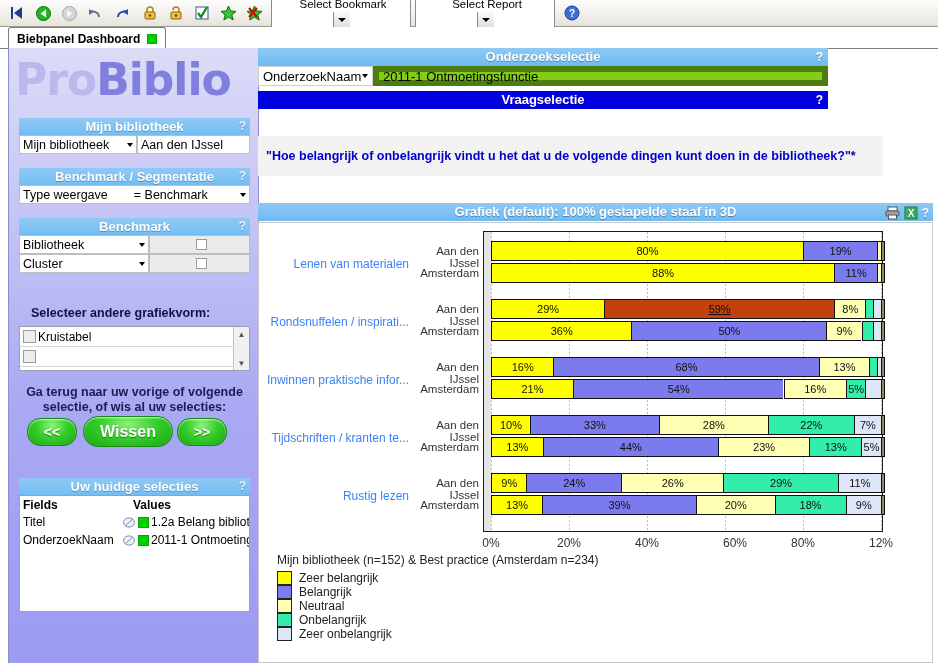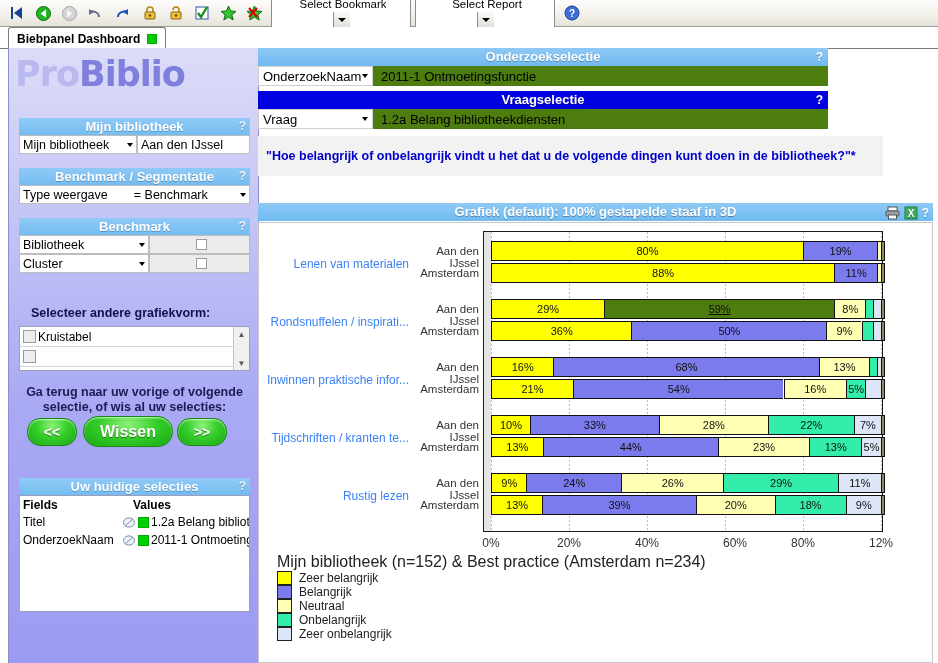--- a/index.html
+++ b/index.html
@@ -53,21 +53,21 @@
 
   
   .sidebar{
     position:absolute;left:8px;top:48px;width:251px;height:615px;
     background:linear-gradient(to bottom,#dcdcf8 0%,#c9c9f6 22%,#a9a9f4 58%,#9b9bf2 100%);
     border-left:1px solid #8e8ec8;border-right:1px solid #8e8ec8;
     box-sizing:border-box;
   }
   .logo{
     position:absolute;left:6px;top:6px;
-    font-size:35px;font-weight:bold;letter-spacing:-1px;
+    font-size:44px;font-weight:bold;letter-spacing:-1px;
     font-family:"DejaVu Sans", sans-serif;
   }
   .logo .pro{color:#b9b9ee;}
   .logo .biblio{color:#7f7fdd;}
 
   .panel{position:absolute;left:10px;width:231px;}
   .panel-head{
     background:linear-gradient(to bottom,#8fc9f5 0%,#74bdf2 100%);
     color:#ffffff;font-weight:bold;font-size:13px;text-align:center;
     height:17px;line-height:17px;position:relative;
@@ -151,21 +151,21 @@
   .selrow{display:flex;height:20px;font-size:13px;}
   .selrow .lbl{
     width:115px;background:#fff;border:1px solid #cfcfcf;box-sizing:border-box;
     display:flex;align-items:center;padding-left:4px;overflow:hidden;white-space:nowrap;
   }
   .selrow .lbl .caret{
     margin-left:auto;margin-right:4px;width:0;height:0;
     border-left:3px solid transparent;border-right:3px solid transparent;border-top:4px solid #000;
   }
   .selrow .val{
-    flex:1;background:#4d7c0f;border:4px solid #4d7c0f;box-sizing:border-box;
+    flex:1;background:#84cc16;border:6px solid #4d7c0f;box-sizing:border-box;
     display:flex;align-items:center;padding-left:4px;color:#000;
   }
 
   .qbox{
     position:absolute;background:#f2f2f2;color:#0000cc;font-weight:bold;
     font-size:12.5px;display:flex;align-items:center;padding-left:8px;box-sizing:border-box;
   }
 
   
   .chartbox{
@@ -188,21 +188,21 @@
     font-size:11px;color:#111;overflow:hidden;white-space:nowrap;
   }
   .bar .seg:last-child{border-right-width:1px;}
   .ylabel-cat{
     position:absolute;left:0;width:150px;text-align:right;font-size:12px;color:#3b82f6;
   }
   .ylabel-ser{
     position:absolute;left:152px;width:68px;text-align:right;font-size:11.5px;color:#333;
   }
   .xtick{position:absolute;font-size:12px;color:#333;text-align:center;width:44px;}
-  .axis-title{position:absolute;left:18px;font-size:16px;color:#222;}
+  .axis-title{position:absolute;left:18px;font-size:12px;color:#222;}
   .legend{position:absolute;left:18px;}
   .leg-row{display:flex;align-items:center;height:13px;margin-bottom:1px;}
   .leg-sw{width:13px;height:12px;border:1px solid #222;margin-right:7px;}
   .leg-lb{font-size:12px;color:#222;}
 </style>
 </head>
 <body>
 
 <div class="app">
 
@@ -428,29 +428,20 @@
       <div class="val">
         <span>2011-1 Ontmoetingsfunctie</span>
       </div>
     </div>
   </div>
 
   <div class="rpanel" style="left:258px;top:91px;width:570px">
     <div class="rhead deepblue">
       <span>Vraagselectie</span>
       <span class="q">?</span>
-    </div>
-    <div class="selrow">
-      <div class="lbl">
-        <span>Vraag</span>
-        <span class="caret"></span>
-      </div>
-      <div class="val">
-        <span>1.2a Belang bibliotheekdiensten</span>
-      </div>
     </div>
   </div>
 
   <div class="qbox" style="left:258px;top:136px;width:625px;height:40px">
     <span>"Hoe belangrijk of onbelangrijk vindt u het dat u de volgende dingen kunt doen in de bibliotheek?"*</span>
   </div>
 
   <div class="rpanel" style="left:258px;top:203px;width:675px">
     <div class="rhead lightblue">
       <span>Grafiek (default): 100% gestapelde staaf in 3D</span>
@@ -490,21 +481,21 @@
             <div style="position: absolute; top: 0px; height: 20px; width: 4px; background: rgb(141, 138, 94); border: 1px solid rgb(17, 17, 17); box-sizing: border-box; left: 390px;"></div>
           </div>
           <div class="bar" style="top: 32px; left: 8px; width: 390px;">
             <div class="seg" style="left: 0px; width: 343.2px; background: rgb(255, 255, 0);">88%</div>
             <div class="seg" style="left: 343.2px; width: 42.9px; background: rgb(123, 123, 238);">11%</div>
             <div class="seg" style="left: 386.1px; width: 3.9px; background: rgb(255, 255, 179);"></div>
             <div style="position: absolute; top: 0px; height: 20px; width: 4px; background: rgb(141, 138, 94); border: 1px solid rgb(17, 17, 17); box-sizing: border-box; left: 390px;"></div>
           </div>
           <div class="bar" style="top: 68px; left: 8px; width: 390px;">
             <div class="seg" style="left: 0px; width: 113.1px; background: rgb(255, 255, 0);">29%</div>
-            <div class="seg" style="left: 113.1px; width: 230.1px; background: #4d7c0f; text-decoration: underline;">59%</div>
+            <div class="seg" style="left: 113.1px; width: 230.1px; background: #c2410c; text-decoration: underline;">59%</div>
             <div class="seg" style="left: 343.2px; width: 31.2px; background: rgb(255, 255, 179);">8%</div>
             <div class="seg" style="left: 374.4px; width: 7.8px; background: rgb(51, 238, 170);"></div>
             <div class="seg" style="left: 382.2px; width: 7.8px; background: rgb(221, 230, 247);"></div>
             <div style="position: absolute; top: 0px; height: 20px; width: 4px; background: rgb(141, 138, 94); border: 1px solid rgb(17, 17, 17); box-sizing: border-box; left: 390px;"></div>
           </div>
           <div class="bar" style="top: 90px; left: 8px; width: 390px;">
             <div class="seg" style="left: 0px; width: 140.4px; background: rgb(255, 255, 0);">36%</div>
             <div class="seg" style="left: 140.4px; width: 195px; background: rgb(123, 123, 238);">50%</div>
             <div class="seg" style="left: 335.4px; width: 35.1px; background: rgb(255, 255, 179);">9%</div>
             <div class="seg" style="left: 370.5px; width: 11.7px; background: rgb(51, 238, 170);"></div>

